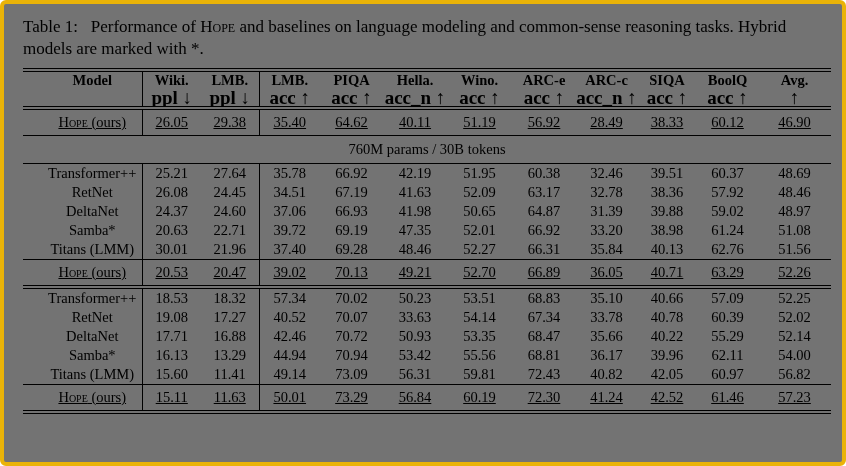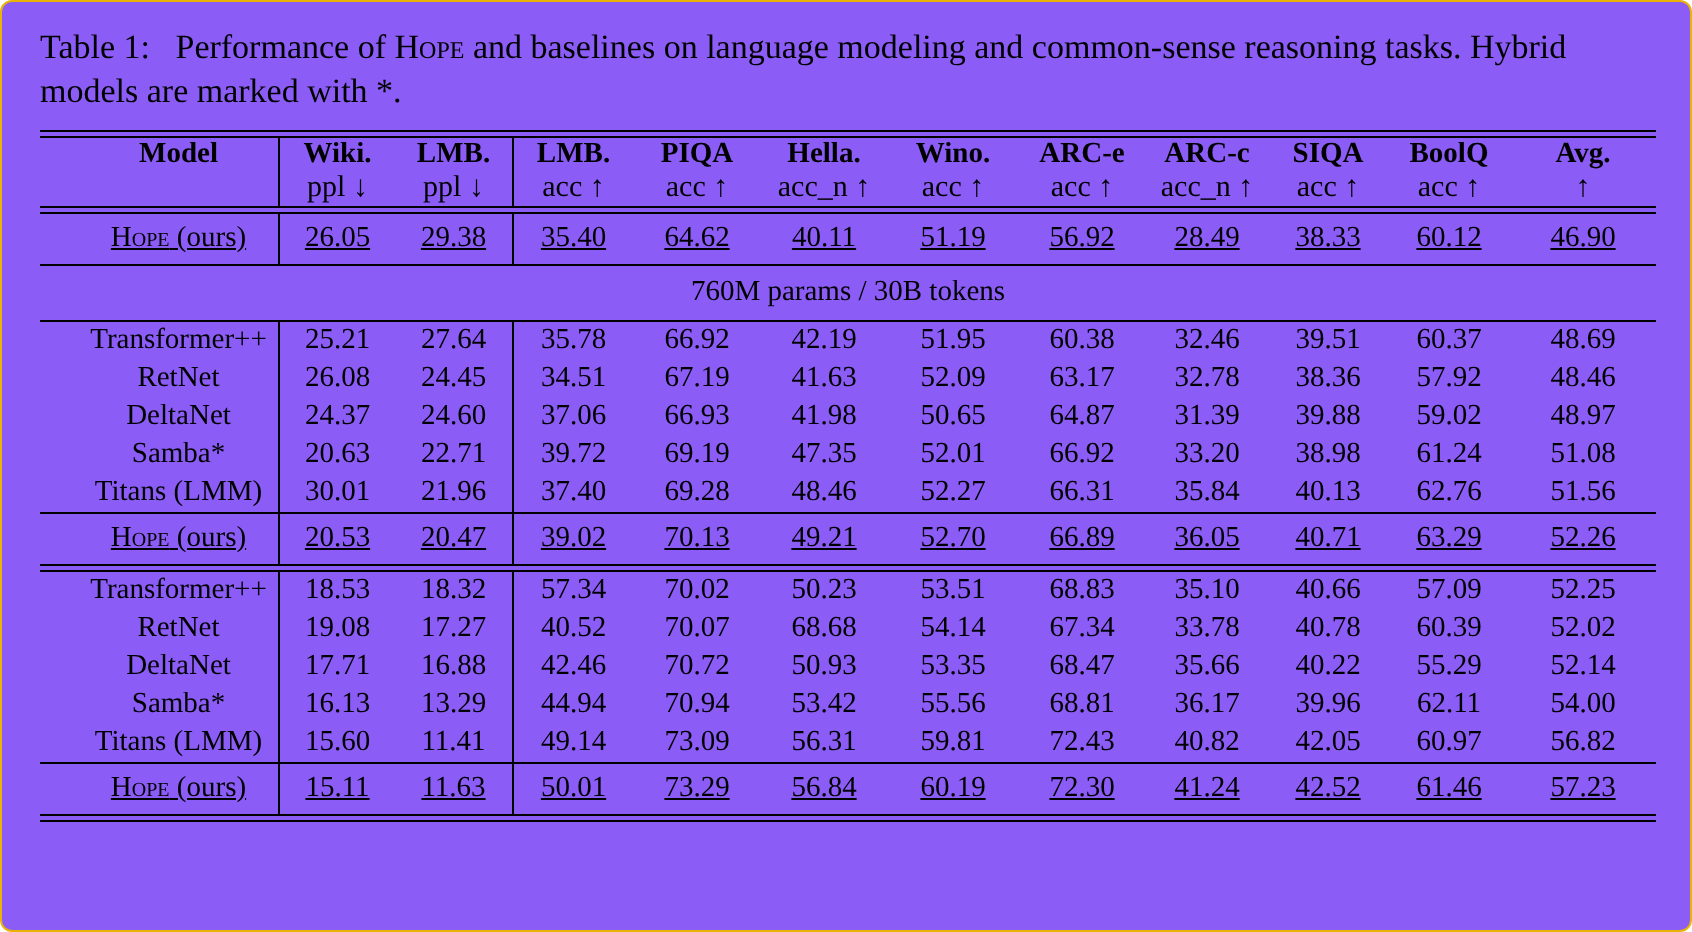--- a/index.html
+++ b/index.html
@@ -1,22 +1,22 @@
 <!DOCTYPE html>
 <html><head>
 <meta charset="utf-8">
 <style>
   html, body { margin: 0; padding: 0; background: #ffffff; }
   .screen {
     position: relative;
     width: 846px;
     height: 466px;
     box-sizing: border-box;
-    background: #8b5cf6;
-    border: 1px solid #eab308;
+    background: #737373;
+    border: 4px solid #eab308;
     border-radius: 6px;
     overflow: hidden;
     font-family: "Liberation Serif", "DejaVu Serif", serif;
     color: #000000;
   }
   .caption {
     margin: 12px 28px 0 19px;
     font-size: 17px;
     line-height: 21.5px;
     text-align: left;
@@ -34,21 +34,21 @@
   table.results th, table.results td {
     padding: 0;
     text-align: center;
     vertical-align: middle;
     overflow: hidden;
     white-space: nowrap;
   }
   thead tr { border-bottom: 4px double #000; }
   thead th { font-weight: bold; padding: 4px 0 5px 0; vertical-align: top; }
   .cname { font-size: 14.5px; line-height: 17px; font-weight: bold; }
-  .csub  { font-size: 15px; line-height: 17px; font-weight: normal; min-height: 17px; }
+  .csub  { font-size: 19px; line-height: 17px; font-weight: bold; min-height: 17px; }
   .model-col, .model-cell { text-align: center; padding-left: 20px !important; }
   .vr { border-right: 1.3px solid #000; }
   tr.group-row td { padding: 1px 0; line-height: 17px; }
   tr.summary-row td { padding: 4px 0; line-height: 17px; text-decoration: underline; }
   tr.section-row td { padding: 5px 0; line-height: 17px; text-align: center; }
   tr.rb-single { border-bottom: 1.5px solid #000; }
   tr.rb-double { border-bottom: 4px double #000; }
 </style>
 </head>
 <body>
@@ -238,21 +238,21 @@
           <td class="num">40.66</td>
           <td class="num">57.09</td>
           <td class="num">52.25</td>
         </tr>
         <tr class="group-row">
           <td class="model-cell vr">RetNet</td>
           <td class="num">19.08</td>
           <td class="num vr">17.27</td>
           <td class="num">40.52</td>
           <td class="num">70.07</td>
-          <td class="num">68.68</td>
+          <td class="num">33.63</td>
           <td class="num">54.14</td>
           <td class="num">67.34</td>
           <td class="num">33.78</td>
           <td class="num">40.78</td>
           <td class="num">60.39</td>
           <td class="num">52.02</td>
         </tr>
         <tr class="group-row">
           <td class="model-cell vr">DeltaNet</td>
           <td class="num">17.71</td>

